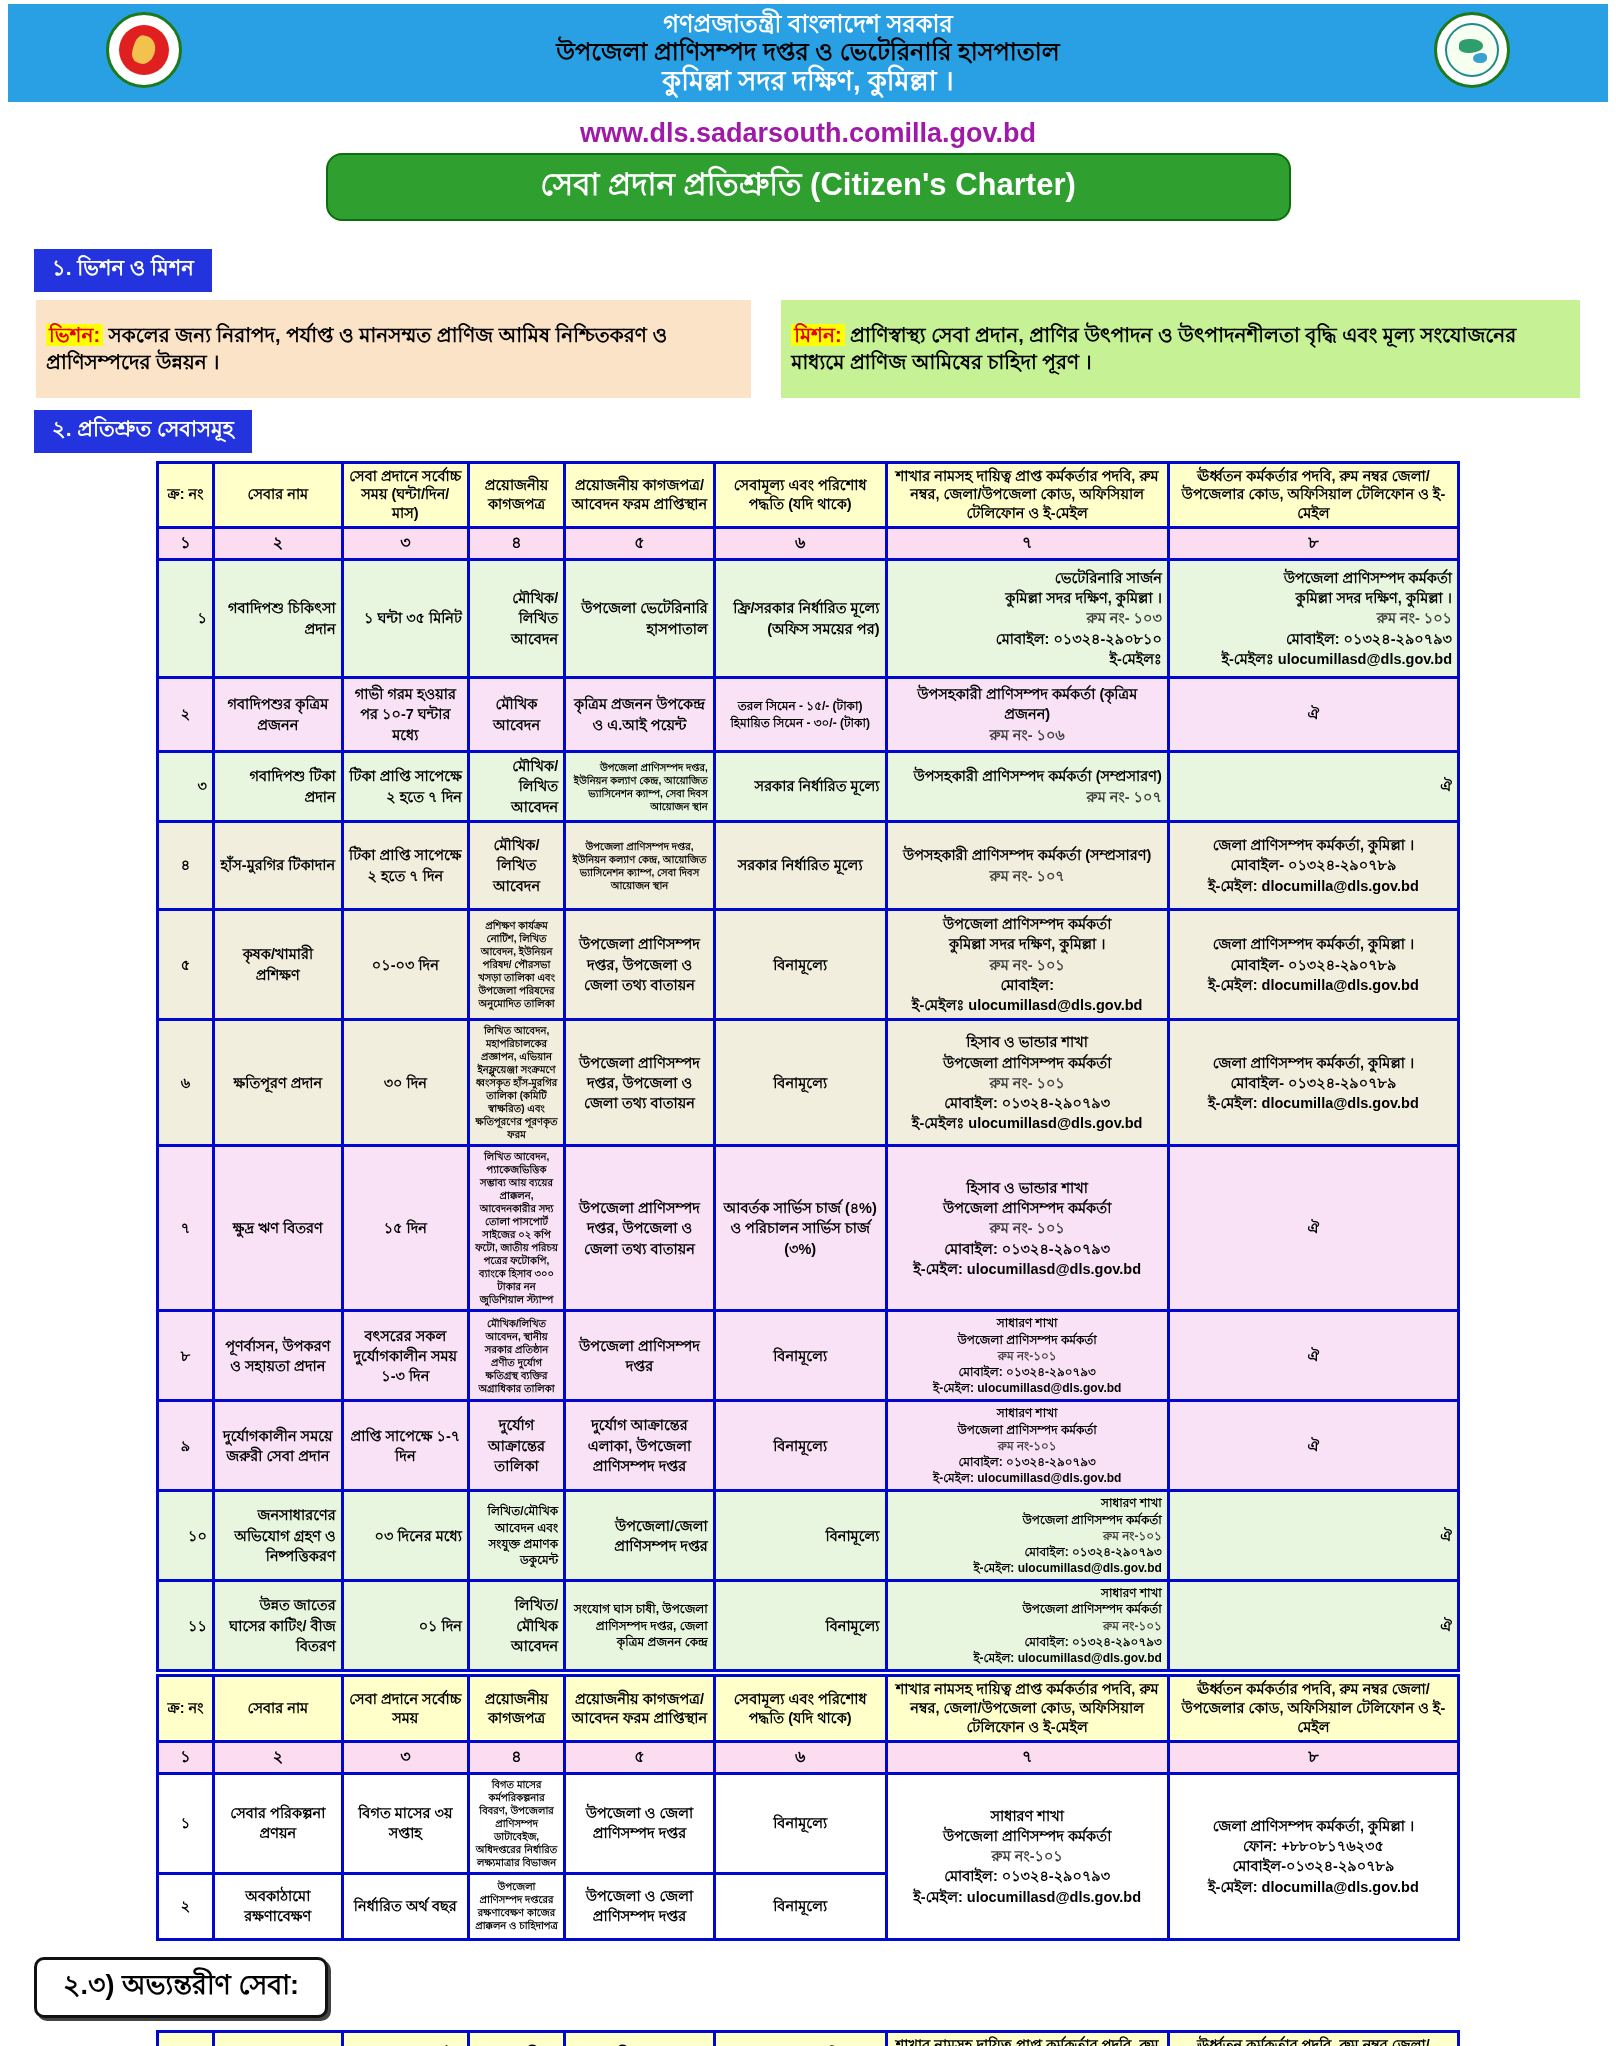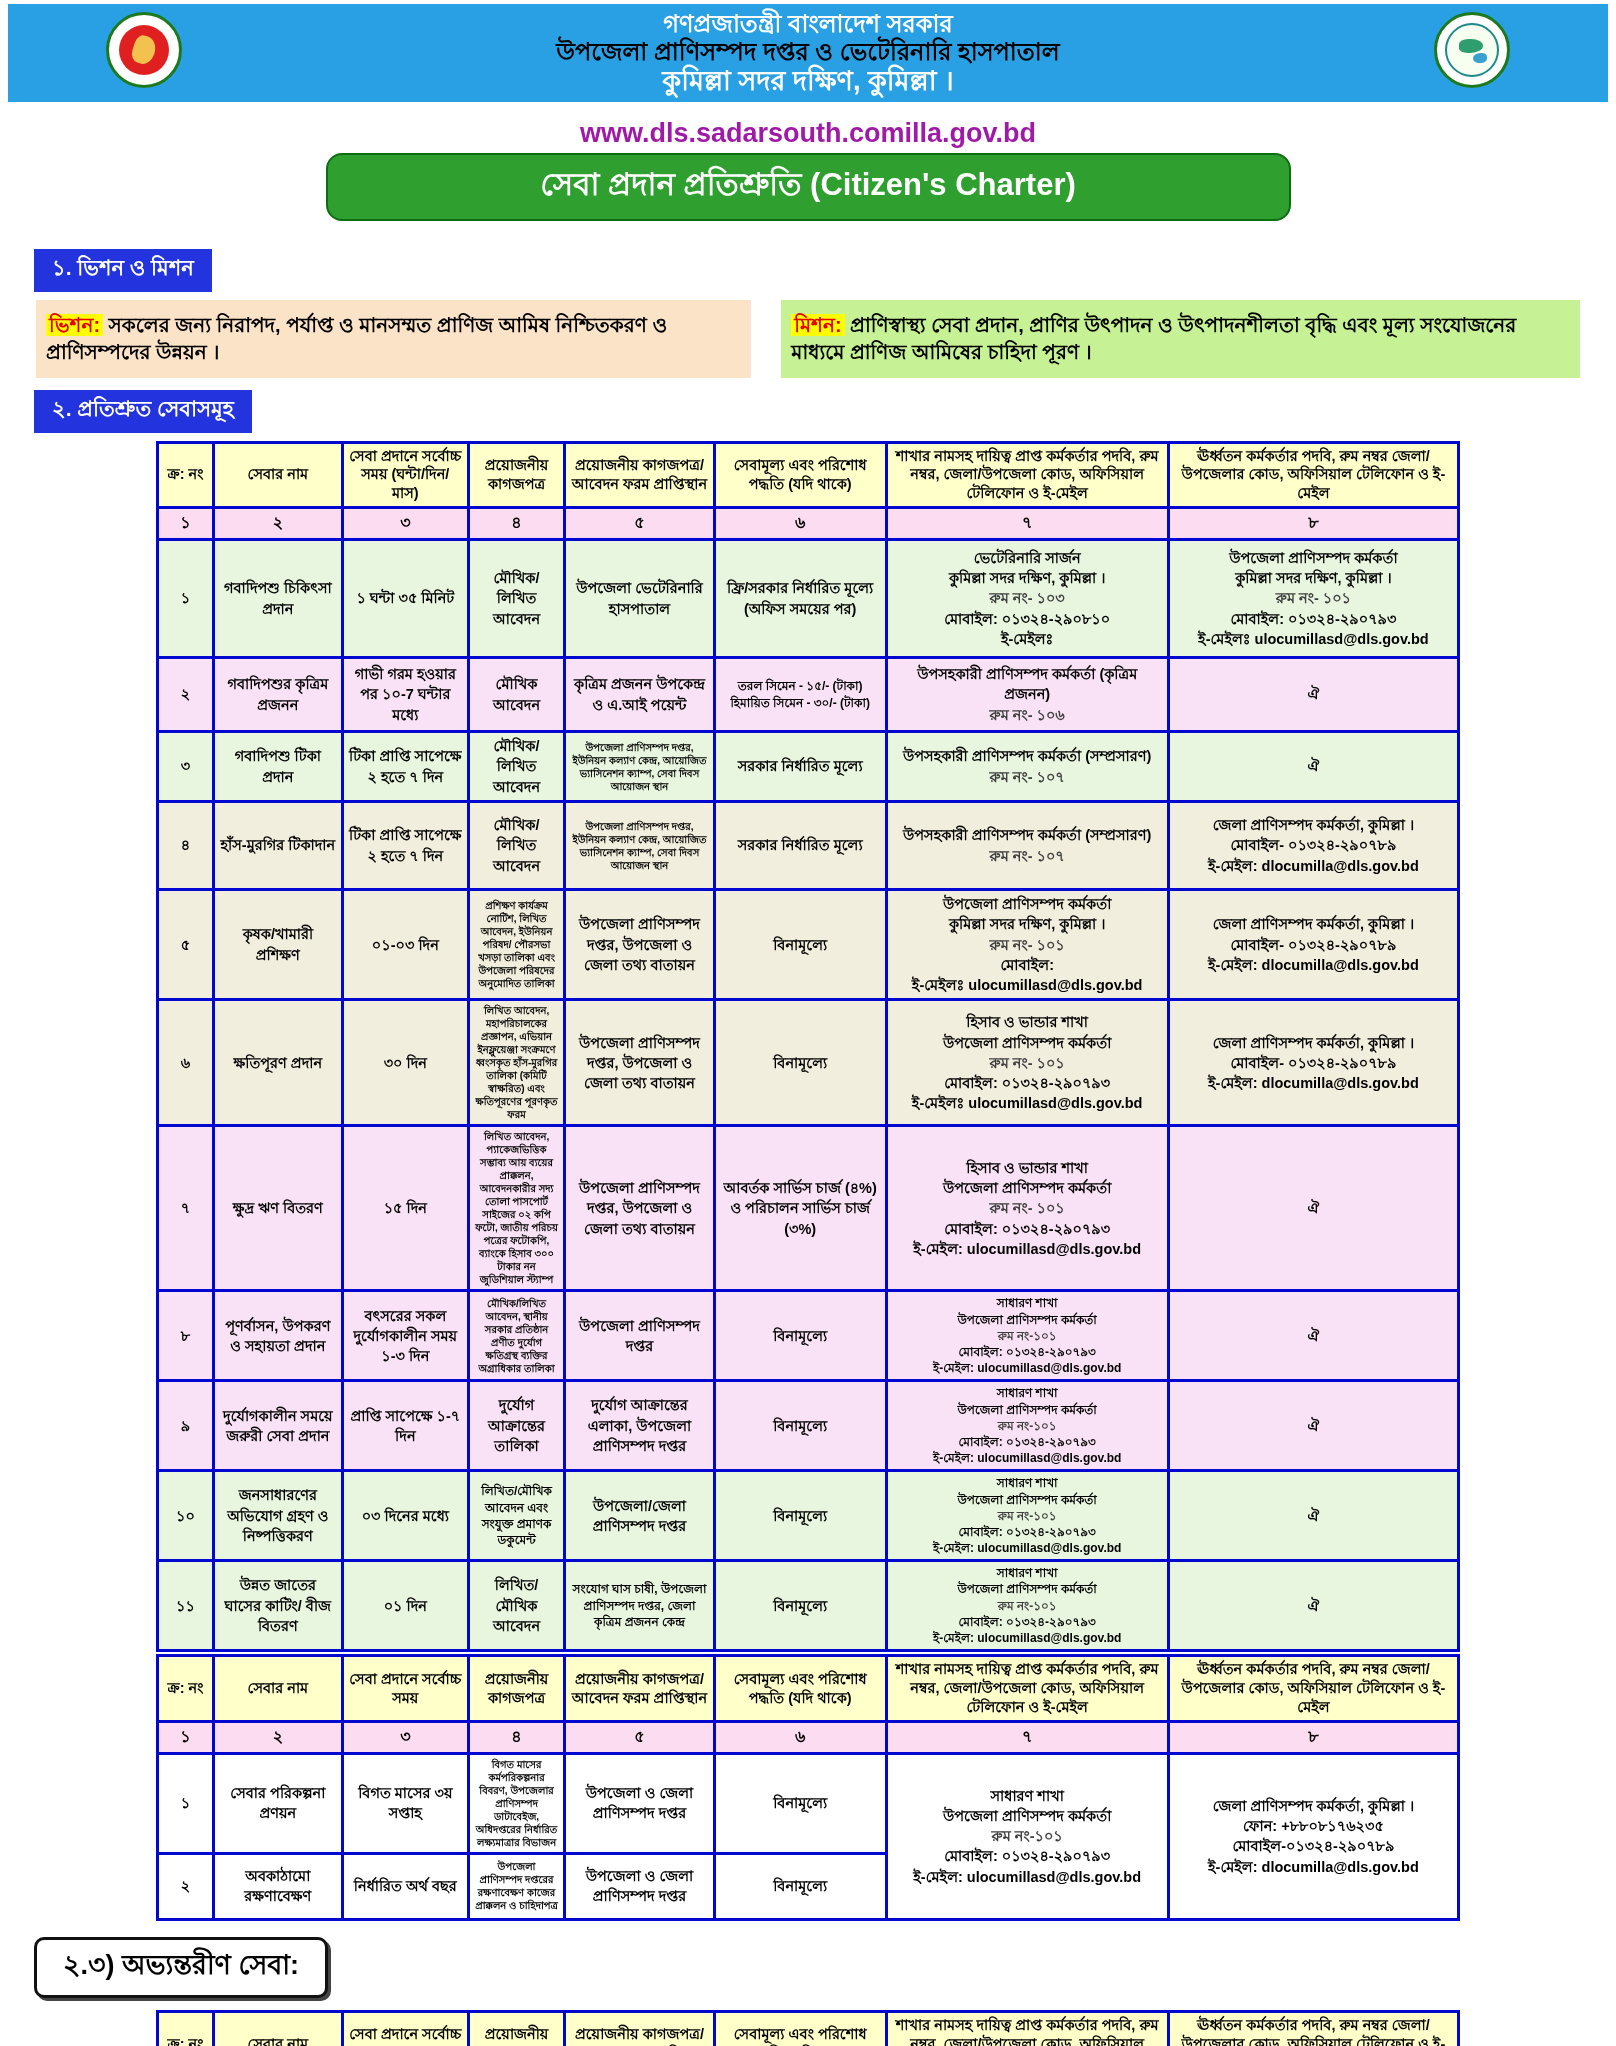--- a/index.html
+++ b/index.html
@@ -18,39 +18,39 @@
   .seal-gold{position:absolute;left:14px;top:11px;width:22px;height:28px;background:#f2c14e;border-radius:40% 60% 55% 45%;transform:rotate(18deg);}
   .dls-in{position:absolute;left:8px;top:8px;width:54px;height:54px;border-radius:50%;background:#f6fff0;border:2px solid #1c8a8a;box-sizing:border-box;}
   .dls-cow{position:absolute;left:12px;top:14px;width:24px;height:14px;background:#2e9e6e;border-radius:45% 55% 60% 40%;}
   .dls-bird{position:absolute;left:26px;top:28px;width:14px;height:10px;background:#39a0d0;border-radius:60% 40% 50% 50%;}
 
   .url{text-align:center;font-weight:bold;font-size:27px;color:#a01aa8;padding:2px 0 2px;}
   .pill{display:block;width:965px;margin:2px auto 26px;background:#2f9f30;border:2px solid #0c6e10;border-radius:16px;color:#fff;font-weight:bold;font-size:31px;text-align:center;padding:5px 0 7px;box-sizing:border-box;}
 
   .chip-blue{display:inline-block;background:#2333dd;color:#fff;font-weight:bold;font-size:21px;padding:3px 18px 5px;margin:2px 0 8px 34px;}
   .vm-row{display:flex;gap:30px;margin:0 36px 10px;}
-  .vm{font-weight:bold;font-size:20px;line-height:1.35;padding:12px 10px;box-sizing:border-box;}
+  .vm{font-weight:bold;font-size:20px;line-height:1.35;padding:22px 10px;box-sizing:border-box;}
   .vision{flex:1;background:#fbe3c7;}
   .mission{flex:1.12;background:#c6f295;}
   .vm .lab{color:#e80000;background:#ffff00;padding:0 3px;}
 
   .chip-outline{display:inline-block;background:#fff;border:3px solid #111;border-radius:10px;box-shadow:3px 3px 0 #444;font-weight:bold;font-size:27px;padding:4px 26px 6px;margin:14px 0 12px 34px;}
 
   
   table{border-collapse:collapse;width:1304px;margin:0 auto 2px;table-layout:fixed;}
   table,th,td{border:3px solid #0008cf;}
   th,td{padding:3px 5px;vertical-align:middle;text-align:center;word-wrap:break-word;}
   .th-row th{background:#ffffc9;font-weight:bold;font-size:14.5px;line-height:1.3;}
   .num-row td{background:#fbdcf0;font-weight:bold;font-size:16px;padding:1px;}
   tbody td{font-weight:bold;font-size:14.5px;line-height:1.4;background-clip:padding-box;}
   td.sm{font-size:12px;line-height:1.35;}
   td.xs{font-size:10px;line-height:1.3;}
   .ln.g{color:#404040;}
   .ln.b{font-weight:bold;}
-  tr.r-green td{background:#e9f6df;}
+  tr.r-green td{background:#e9f6df;text-align:right;}
   tr.r-pink td{background:#f9e2f5;}
   tr.r-cream td{background:#f1eedd;}
   tr.r-white td{background:#ffffff;}
 </style>
 </head>
 <body>
 
 <div class="page">
 
   

